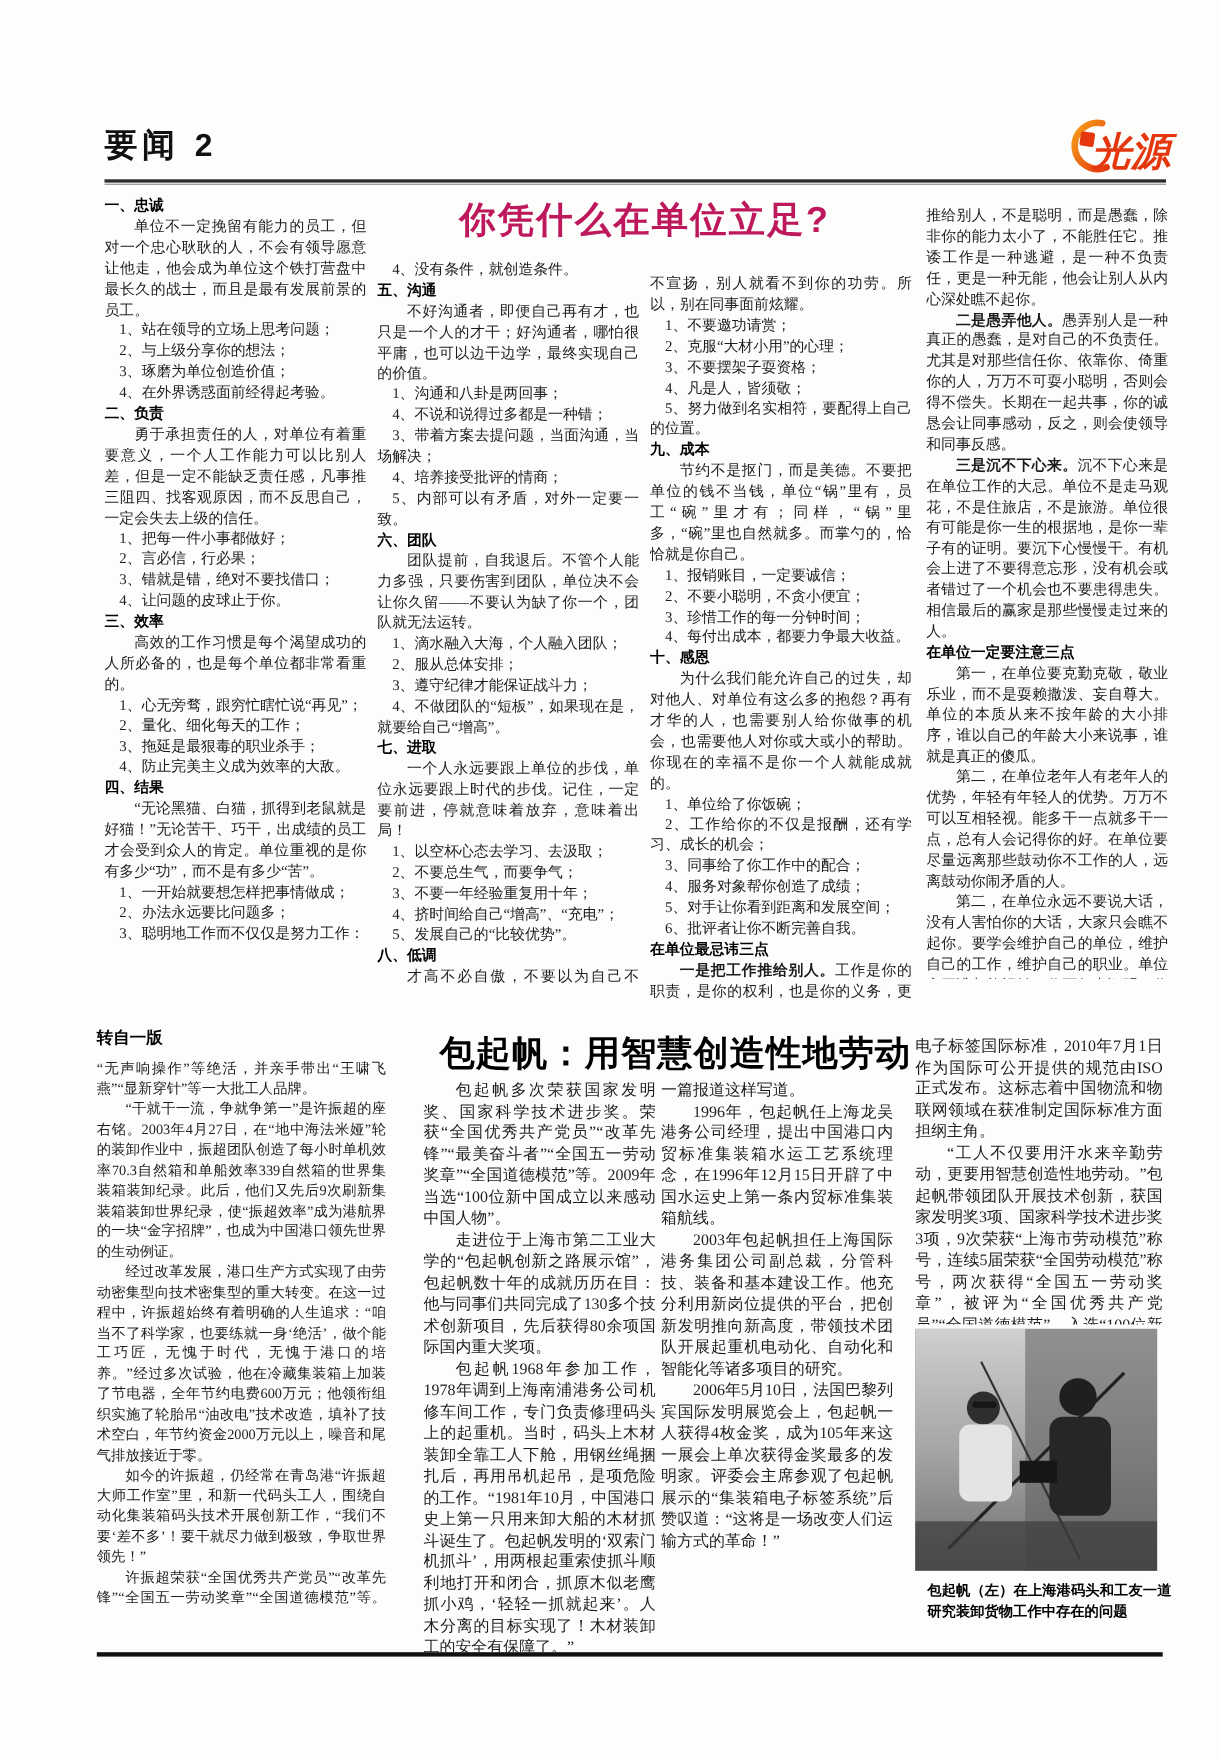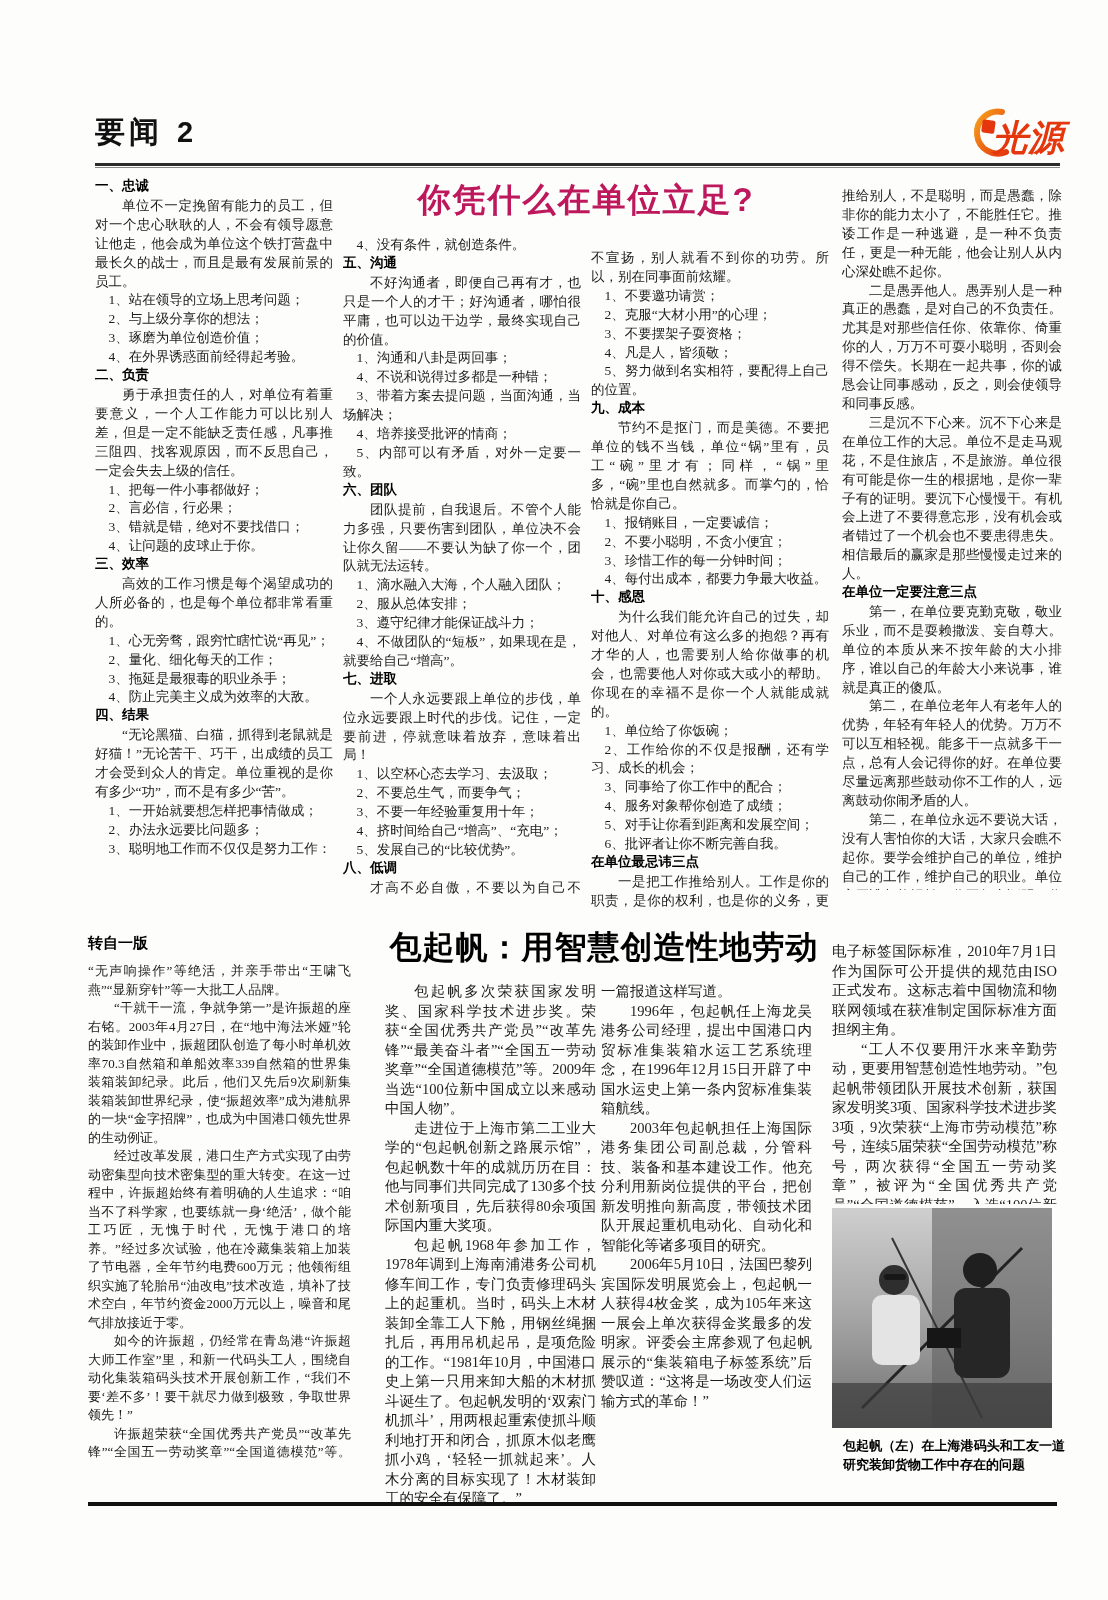--- a/index.html
+++ b/index.html
@@ -21,25 +21,25 @@
   .a1-title{position:absolute;left:343px;top:178px;width:486px;text-align:center;
     font-family:"Liberation Sans","DejaVu Sans",sans-serif;font-weight:900;
     font-size:33px;color:#be185d;letter-spacing:2px;white-space:nowrap;}
   .col{position:absolute;overflow:hidden;font-size:13.5px;line-height:18.9px;
     text-align:justify;text-justify:inter-character;}
   .c1{left:95px; top:178px;width:238px;height:717px;}
   .c2{left:343px;top:236px;width:238px;height:659px;}
   .c3{left:591px;top:236px;width:238px;height:659px;margin-top:13px;}
   .c4{left:842px;top:187px;width:220px;height:703px;}
   .blk{margin:0;}
-  .blk-h{font-family:Liberation Mono, monospace;font-weight:bold;color:#000;}
+  .blk-h{font-family:Liberation Sans, sans-serif;font-weight:bold;color:#000;}
   .blk-p,.blk-pb{text-indent:2em;}
   .blk-l{text-indent:1em;}
   .blk-pc{text-indent:0;}
-  .blk-pb b{font-family:"Liberation Sans","DejaVu Sans",sans-serif;font-weight:normal;}
+  .blk-pb b{font-family:"Liberation Sans","DejaVu Sans",sans-serif;font-weight:bold;}
   
   .a2-tag{position:absolute;left:88px;top:934px;font-family:"Liberation Sans","DejaVu Sans",sans-serif;
     font-weight:bold;font-size:15px;color:#000;}
   .a2-title{position:absolute;left:370px;top:922px;width:460px;text-align:center;
     font-family:"Liberation Sans","DejaVu Sans",sans-serif;font-weight:900;
     font-size:32px;color:#000;letter-spacing:1px;white-space:nowrap;}
   .b1{left:88px; top:962px;width:263px;height:496px;font-size:13px;line-height:18.5px;}
   .b2{left:385px;top:982px;width:211px;height:520px;font-size:14.5px;line-height:19.5px;}
   .b3{left:601px;top:982px;width:211px;height:520px;font-size:14.5px;line-height:19.5px;}
   .b4{left:832px;top:942px;width:225px;height:262px;font-size:14.5px;line-height:19.5px;}
@@ -152,21 +152,21 @@
     <div class="blk blk-pc">推给别人，不是聪明，而是愚蠢，除非你的能力太小了，不能胜任它。推诿工作是一种逃避，是一种不负责任，更是一种无能，他会让别人从内心深处瞧不起你。</div>
     <div class="blk blk-pb"><b>二是愚弄他人。</b>愚弄别人是一种真正的愚蠢，是对自己的不负责任。尤其是对那些信任你、依靠你、倚重你的人，万万不可耍小聪明，否则会得不偿失。长期在一起共事，你的诚恳会让同事感动，反之，则会使领导和同事反感。</div>
     <div class="blk blk-pb"><b>三是沉不下心来。</b>沉不下心来是在单位工作的大忌。单位不是走马观花，不是住旅店，不是旅游。单位很有可能是你一生的根据地，是你一辈子有的证明。要沉下心慢慢干。有机会上进了不要得意忘形，没有机会或者错过了一个机会也不要患得患失。相信最后的赢家是那些慢慢走过来的人。</div>
     <div class="blk blk-h">在单位一定要注意三点</div>
     <div class="blk blk-p">第一，在单位要克勤克敬，敬业乐业，而不是耍赖撒泼、妄自尊大。单位的本质从来不按年龄的大小排序，谁以自己的年龄大小来说事，谁就是真正的傻瓜。</div>
     <div class="blk blk-p">第二，在单位老年人有老年人的优势，年轻有年轻人的优势。万万不可以互相轻视。能多干一点就多干一点，总有人会记得你的好。在单位要尽量远离那些鼓动你不工作的人，远离鼓动你闹矛盾的人。</div>
     <div class="blk blk-p">第二，在单位永远不要说大话，没有人害怕你的大话，大家只会瞧不起你。要学会维护自己的单位，维护自己的工作，维护自己的职业。单位离开谁都能运转，你要努力证明，你对单位很重要。</div>
   </div>
 
 <div class="a2-tag">转自一版</div>
-<h2 class="a2-title" style="margin:4px;text-align:center;">包起帆：用智慧创造性地劳动</h2>
+<h2 class="a2-title" style="margin:14px;text-align:center;">包起帆：用智慧创造性地劳动</h2>
 <div class="col b1">
     <div class="blk blk-pc">“无声响操作”等绝活，并亲手带出“王啸飞燕”“显新穿针”等一大批工人品牌。</div>
     <div class="blk blk-p">“干就干一流，争就争第一”是许振超的座右铭。2003年4月27日，在“地中海法米娅”轮的装卸作业中，振超团队创造了每小时单机效率70.3自然箱和单船效率339自然箱的世界集装箱装卸纪录。此后，他们又先后9次刷新集装箱装卸世界纪录，使“振超效率”成为港航界的一块“金字招牌”，也成为中国港口领先世界的生动例证。</div>
     <div class="blk blk-p">经过改革发展，港口生产方式实现了由劳动密集型向技术密集型的重大转变。在这一过程中，许振超始终有着明确的人生追求：“咱当不了科学家，也要练就一身‘绝活’，做个能工巧匠，无愧于时代，无愧于港口的培养。”经过多次试验，他在冷藏集装箱上加装了节电器，全年节约电费600万元；他领衔组织实施了轮胎吊“油改电”技术改造，填补了技术空白，年节约资金2000万元以上，噪音和尾气排放接近于零。</div>
     <div class="blk blk-p">如今的许振超，仍经常在青岛港“许振超大师工作室”里，和新一代码头工人，围绕自动化集装箱码头技术开展创新工作，“我们不要‘差不多’！要干就尽力做到极致，争取世界领先！”</div>
     <div class="blk blk-p">许振超荣获“全国优秀共产党员”“改革先锋”“全国五一劳动奖章”“全国道德模范”等。2009年，当选“100位新中国成立以来感动中国人物”。2019年，当选“最美奋斗者”。</div>
   </div>
 <div class="col b2">
     <div class="blk blk-p">包起帆多次荣获国家发明奖、国家科学技术进步奖。荣获“全国优秀共产党员”“改革先锋”“最美奋斗者”“全国五一劳动奖章”“全国道德模范”等。2009年当选“100位新中国成立以来感动中国人物”。</div>
     <div class="blk blk-p">走进位于上海市第二工业大学的“包起帆创新之路展示馆”，包起帆数十年的成就历历在目：他与同事们共同完成了130多个技术创新项目，先后获得80余项国际国内重大奖项。</div>

